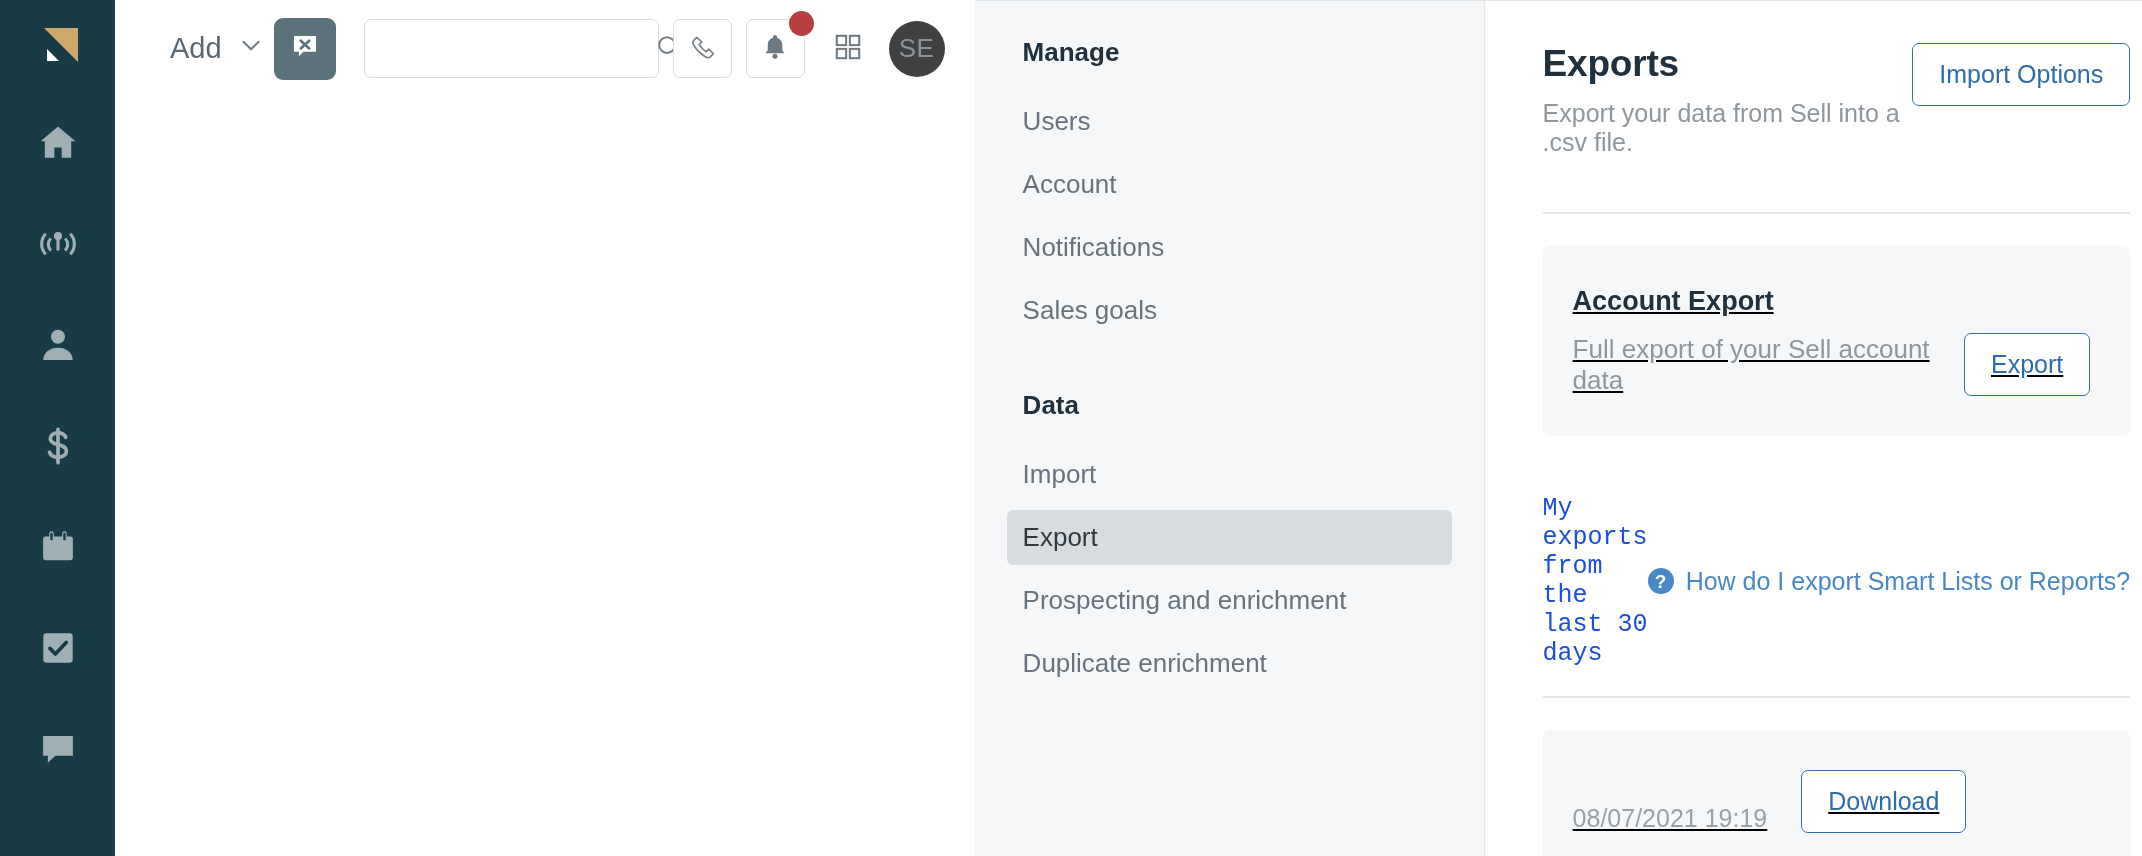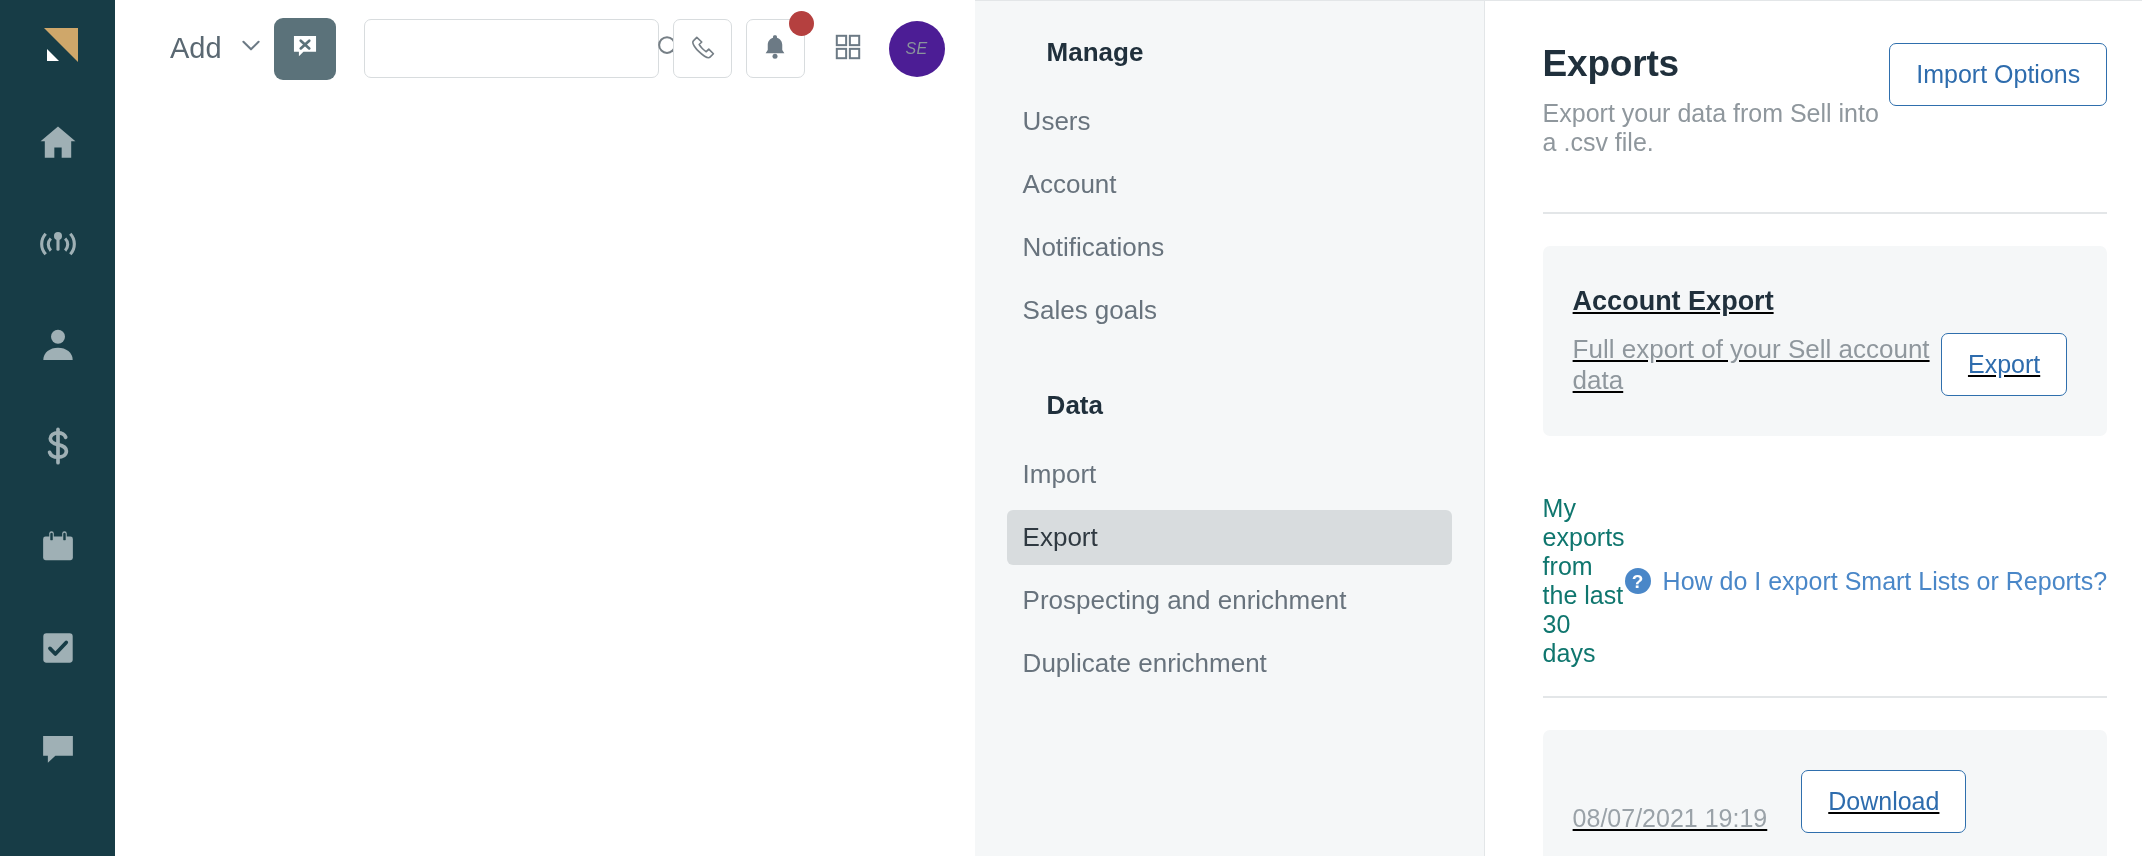--- a/index.html
+++ b/index.html
@@ -97,42 +97,41 @@
     background: #b5403f;
   }
   .plain-icon-btn {
     width: 58px; height: 58px;
     display: flex; align-items: center; justify-content: center;
     cursor: pointer; margin-right: 12px;
   }
   .avatar {
     width: 56px; height: 56px;
     border-radius: 50%;
-    background: #4c1d95;
+    background: #404040;
     color: #8a949c;
     display: flex; align-items: center; justify-content: center;
-    font-size: 16px; letter-spacing: .5px;
+    font-size: 26px; letter-spacing: .5px;
     cursor: pointer;
-    font-style: italic;
   }
 
   
   .body { flex: 1 1 auto; display: flex; min-height: 0; border-top: 1px solid #e3e6e8; }
 
   
   .settings-nav {
     width: 510px; flex: 0 0 510px;
     background: #f5f7f8;
     border-right: 1px solid #e3e6e8;
     padding: 36px 48px 0 48px;
     overflow: hidden;
   }
   .nav-group-title {
     font-size: 26px; font-weight: bold; color: #20303c;
-    padding: 0 0 0 0; margin-bottom: 26px; margin-left: 24px;
+    padding: 0 0 0 0; margin-bottom: 26px;
   }
   .nav-group-title.spaced { margin-top: 52px; }
   .nav-item {
     font-size: 26px; color: #68737d;
     padding: 12px 0 12px 16px;
     margin: 0 -16px 8px -16px;
     border-radius: 6px;
     cursor: pointer;
     white-space: nowrap;
   }
@@ -173,21 +172,21 @@
   }
   .card-text { flex: 1 1 auto; }
   .card-title { font-size: 27px; font-weight: bold; color: #20303c; }
   .card-sub { font-size: 26px; color: #8f979d; margin-top: 17px; }
   .card-meta { font-size: 25px; color: #9aa2a8; margin-right: 34px; white-space: nowrap; }
 
   .exports-bar {
     display: flex; align-items: center;
     margin-top: 58px;
   }
-  .exports-bar-label { font-size: 25px; color: #0f766e; flex: 1 1 auto; }
+  .exports-bar-label { font-size: 25px; color: #1d4ed8; flex: 1 1 auto; font-family: Liberation Mono, monospace; }
   .help-link {
     display: flex; align-items: center; gap: 12px;
     color: #4a87c8; font-size: 25px; cursor: pointer; white-space: nowrap;
   }
   .qmark {
     width: 26px; height: 26px; border-radius: 50%;
     background: #4a87c8; color: #fff;
     font-size: 19px; font-weight: bold;
     display: flex; align-items: center; justify-content: center;
     line-height: 1;

